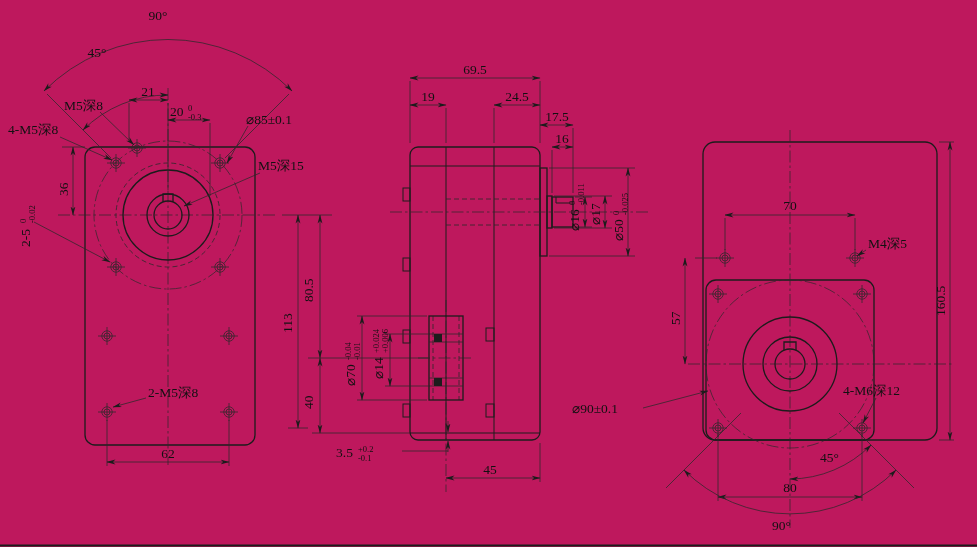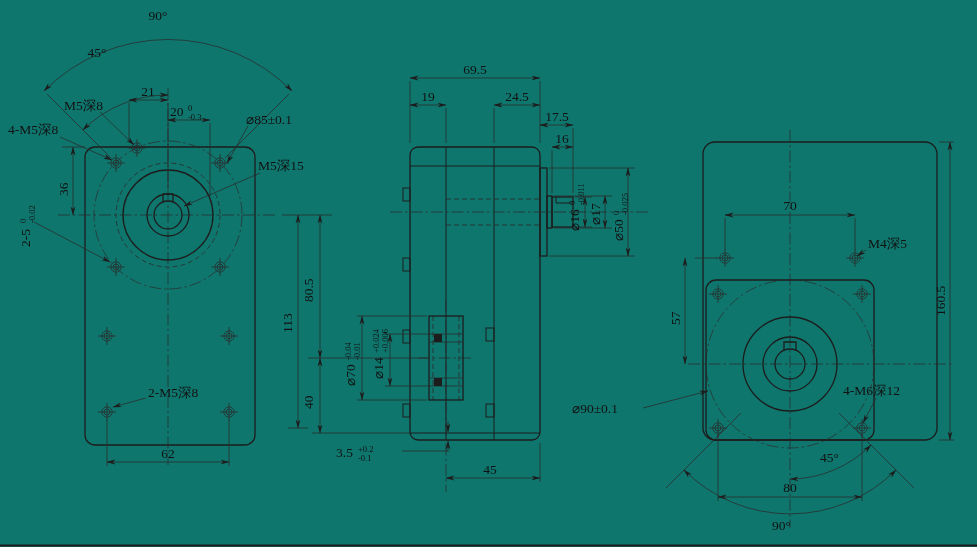--- a/index.html
+++ b/index.html
@@ -1,16 +1,16 @@
 <!DOCTYPE html>
 <html><head>
 <meta charset="utf-8">
 <style>
   html,body{margin:0;padding:0;background:#ffffff;}
-  .wrap{width:977px;height:547px;background:#0f766e;position:relative;overflow:hidden;}
+  .wrap{width:977px;height:547px;background:#be185d;position:relative;overflow:hidden;}
   svg text{font-family:"Liberation Serif","DejaVu Serif",serif;font-size:13.5px;fill:#111;}
   svg .tol{font-size:8.5px;}
   svg .mid{text-anchor:middle;}
   .ol{fill:none;stroke:#1c1c1c;stroke-width:1.3;}
   .ol2{fill:none;stroke:#1c1c1c;stroke-width:1;}
   .thin{fill:none;stroke:#2a2a2a;stroke-width:0.75;}
   .dim{fill:none;stroke:#2a2a2a;stroke-width:0.75;}
   .cl{fill:none;stroke:#2a2a2a;stroke-width:0.7;stroke-dasharray:12 3 2.5 3;}
   .hid{fill:none;stroke:#2a2a2a;stroke-width:0.8;stroke-dasharray:5 3;}
   .solid{fill:#1c1c1c;stroke:none;}

